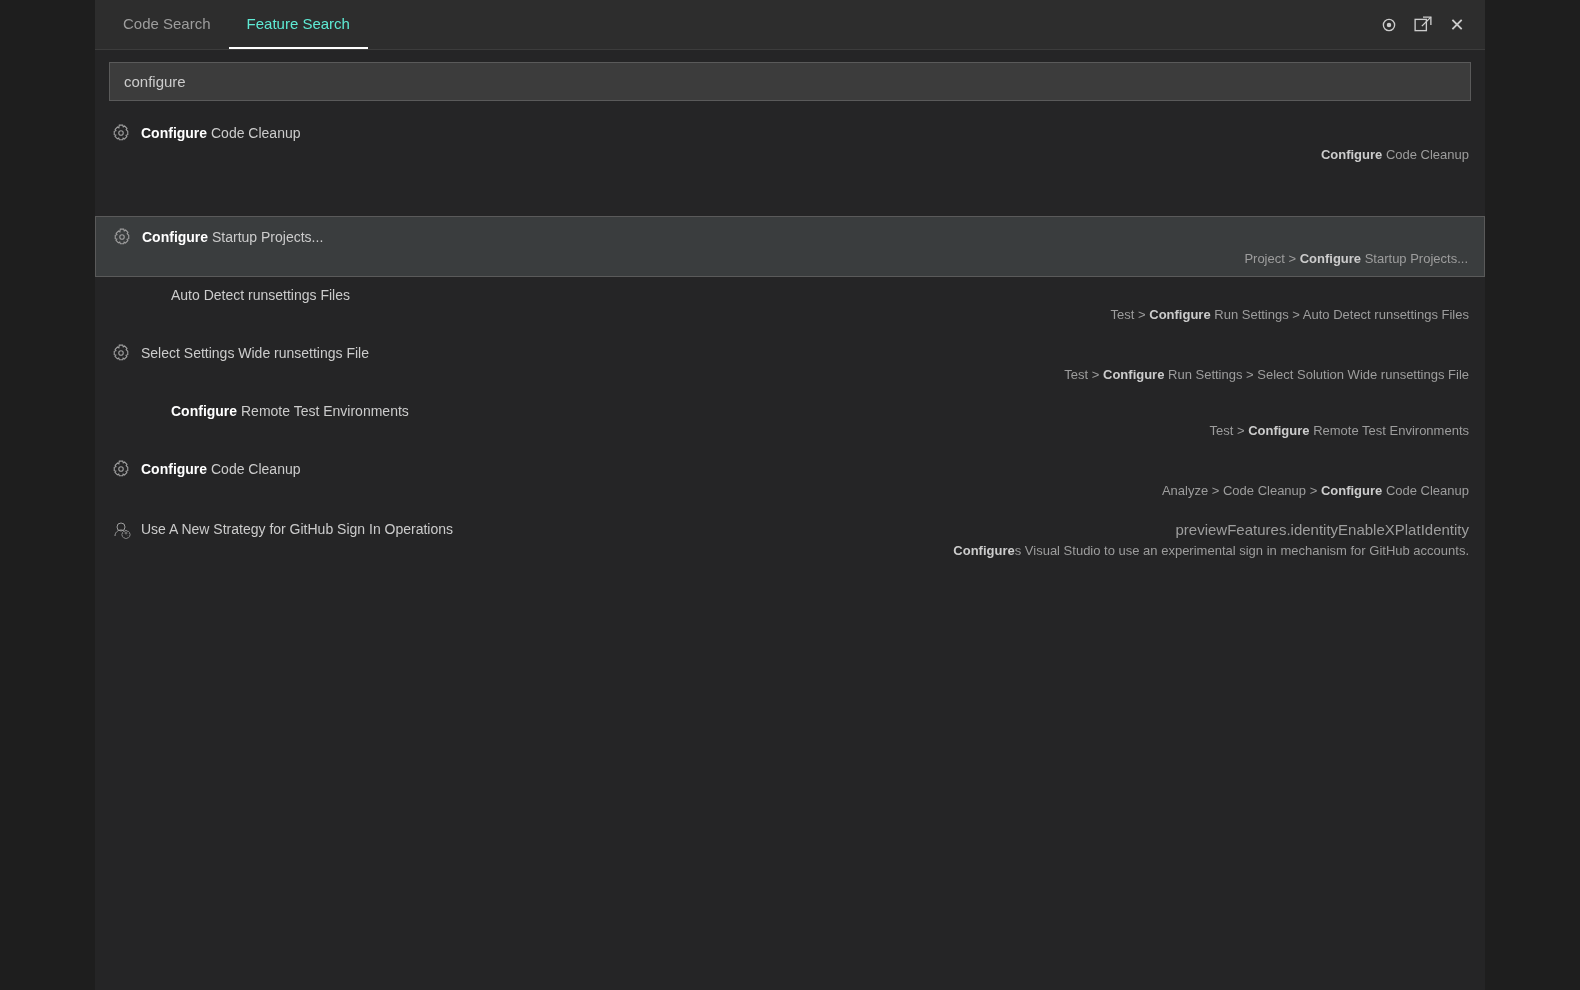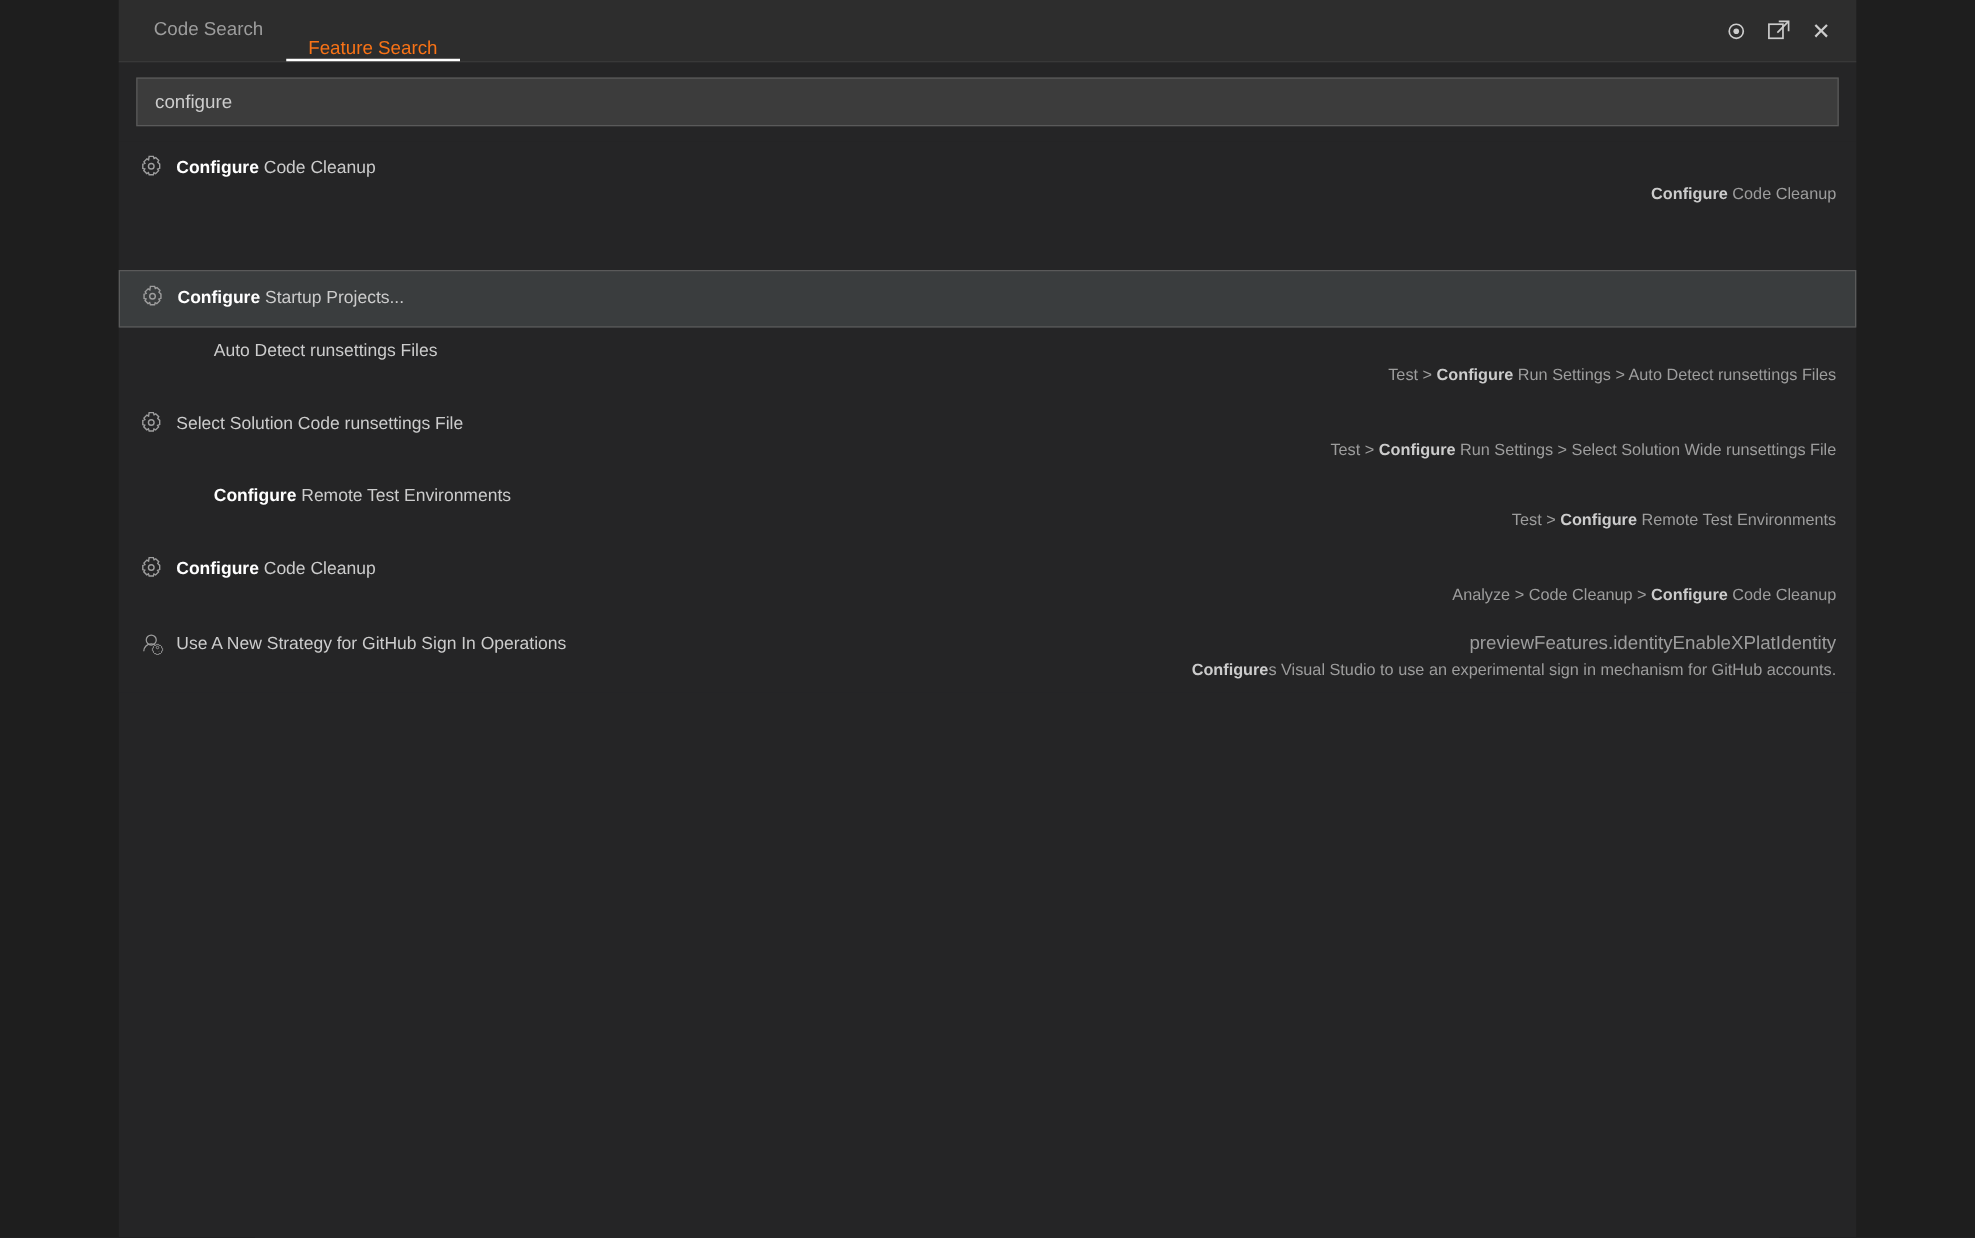--- a/index.html
+++ b/index.html
@@ -44,23 +44,22 @@
       padding: 0 18px;
       cursor: pointer;
       color: #9d9d9d;
       font-size: 15px;
       position: relative;
       border-bottom: 2px solid transparent;
       user-select: none;
     }
 
     .tab.active {
-      color: #f97316;
+      color: #5eead4;
       border-bottom: 2px solid #ffffff;
-      align-items: flex-end;
     }
 
     .window-controls {
       display: flex;
       align-items: center;
       gap: 14px;
       padding-right: 8px;
     }
 
     .win-btn {
@@ -236,20 +235,23 @@
         <span class="gear-icon">
           <svg width="18" height="18" viewBox="0 0 16 16" fill="none" xmlns="http://www.w3.org/2000/svg">
             <path d="M6.5 1h3l.5 1.5 1.2-.7 2.1 2.1-.7 1.2L14 6.5v3l-1.5.5.7 1.2-2.1 2.1-1.2-.7L9.5 14h-3l-.5-1.5-1.2.7-2.1-2.1.7-1.2L2 9.5v-3l1.5-.5-.7-1.2L4.9 2.7l1.2.7L6.5 1z" stroke="#9d9d9d" stroke-width="1" fill="none"></path>
             <circle cx="8" cy="8" r="2" stroke="#9d9d9d" stroke-width="1" fill="none"></circle>
           </svg>
         </span>
         <span class="result-title">
           <span class="highlight">Configure</span> Startup Projects...
         </span>
       </div>
+      <div class="result-breadcrumb">
+        Project &gt; <span class="highlight">Configure</span> Startup Projects...
+      </div>
     </div>
 
     <div class="result-item">
       <div class="result-item-top">
         <span class="no-icon"></span>
         <span class="no-icon"></span>
         <span class="result-title">
           Auto Detect runsettings Files
         </span>
       </div>
@@ -260,21 +262,21 @@
 
     <div class="result-item">
       <div class="result-item-top">
         <span class="gear-icon">
           <svg width="18" height="18" viewBox="0 0 16 16" fill="none" xmlns="http://www.w3.org/2000/svg">
             <path d="M6.5 1h3l.5 1.5 1.2-.7 2.1 2.1-.7 1.2L14 6.5v3l-1.5.5.7 1.2-2.1 2.1-1.2-.7L9.5 14h-3l-.5-1.5-1.2.7-2.1-2.1.7-1.2L2 9.5v-3l1.5-.5-.7-1.2L4.9 2.7l1.2.7L6.5 1z" stroke="#9d9d9d" stroke-width="1" fill="none"></path>
             <circle cx="8" cy="8" r="2" stroke="#9d9d9d" stroke-width="1" fill="none"></circle>
           </svg>
         </span>
         <span class="result-title">
-          Select Solution Code runsettings File
+          Select Settings Wide runsettings File
         </span>
       </div>
       <div class="result-breadcrumb">
         Test &gt; <span class="highlight">Configure</span> Run Settings &gt; Select Solution Wide runsettings File
       </div>
     </div>
 
     <div class="result-item">
       <div class="result-item-top">
         <span class="no-icon"></span>

